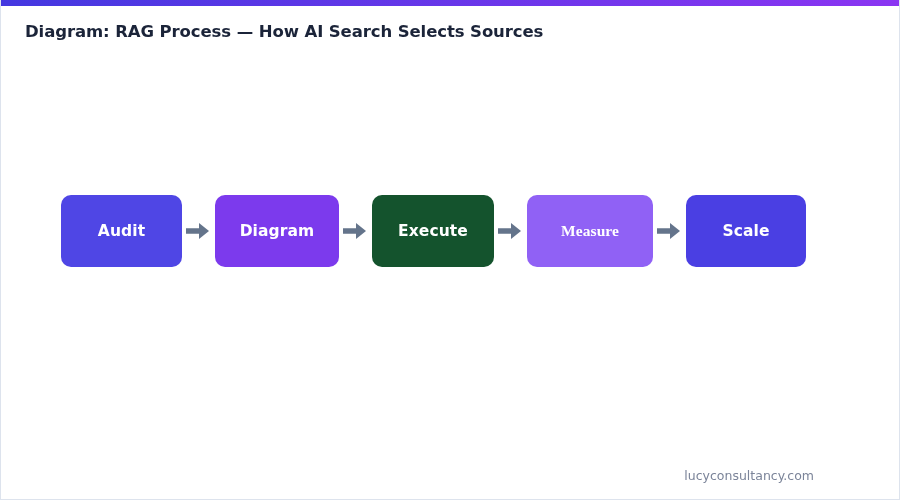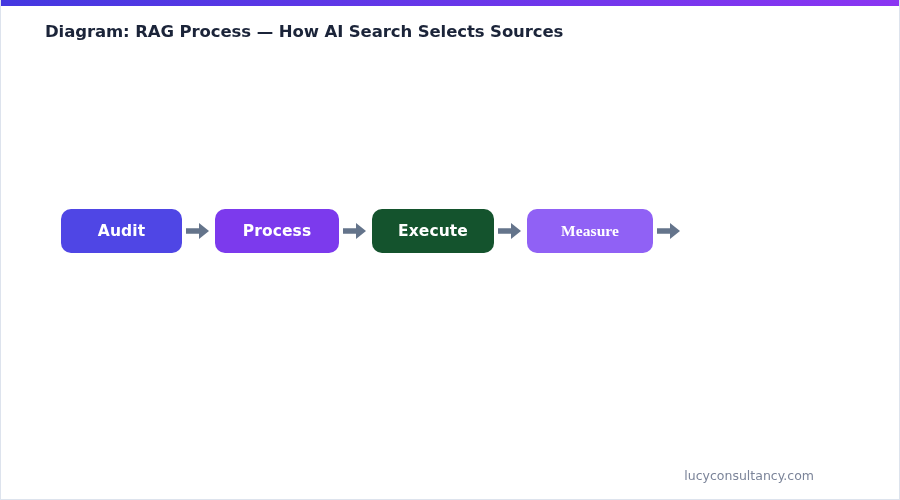--- a/index.html
+++ b/index.html
@@ -33,21 +33,21 @@
     left: 0;
     width: 900px;
     height: 6px;
     background: linear-gradient(90deg, #4438e0 0%, #5b3ee8 35%, #7135ef 70%, #8b35f2 100%);
   }
 
   
   .title {
     position: absolute;
     top: 22px;
-    left: 44px;
+    left: 24px;
     font-size: 16.5px;
     font-weight: 700;
     letter-spacing: -0.1px;
     color: #1b2439;
     white-space: nowrap;
   }
 
   
   .flow {
     position: absolute;
@@ -55,21 +55,21 @@
     left: 60px;
     display: flex;
     align-items: center;
     height: 60px;
   }
 
   .node {
     display: flex;
     align-items: center;
     justify-content: center;
-    height: 44px;
+    height: 72px;
     border-radius: 10px;
     box-sizing: border-box;
     padding: 0 14px;
   }
 
   .node-label {
     font-size: 15.5px;
     font-weight: 700;
     color: #ffffff;
     letter-spacing: 0.1px;
@@ -112,21 +112,21 @@
     </div>
     <div class="connector">
       <span>
         <svg width="25" height="20" viewBox="0 0 25 20">
           <path d="M0 7.2 H13 V2 L23 10 L13 18 V12.8 H0 Z" fill="#64748b"></path>
         </svg>
       </span>
     </div>
 
     <div class="node" style="background: rgb(124, 58, 237); width: 124px;">
-      <span class="node-label">Process</span>
+      <span class="node-label">Diagram</span>
     </div>
     <div class="connector">
       <span>
         <svg width="25" height="20" viewBox="0 0 25 20">
           <path d="M0 7.2 H13 V2 L23 10 L13 18 V12.8 H0 Z" fill="#64748b"></path>
         </svg>
       </span>
     </div>
 
     <div class="node" style="background: #14532d; width: 122px;">
@@ -144,18 +144,21 @@
       <span class="node-label">Measure</span>
     </div>
     <div class="connector">
       <span>
         <svg width="25" height="20" viewBox="0 0 25 20">
           <path d="M0 7.2 H13 V2 L23 10 L13 18 V12.8 H0 Z" fill="#64748b"></path>
         </svg>
       </span>
     </div>
 
+    <div class="node" style="background: rgb(74, 63, 227); width: 120px;">
+      <span class="node-label">Scale</span>
+    </div>
 
   </div>
 
   <div class="footer" style="color: rgb(123, 132, 153);">lucyconsultancy.com</div>
 
 </div>
 
 </body></html>

